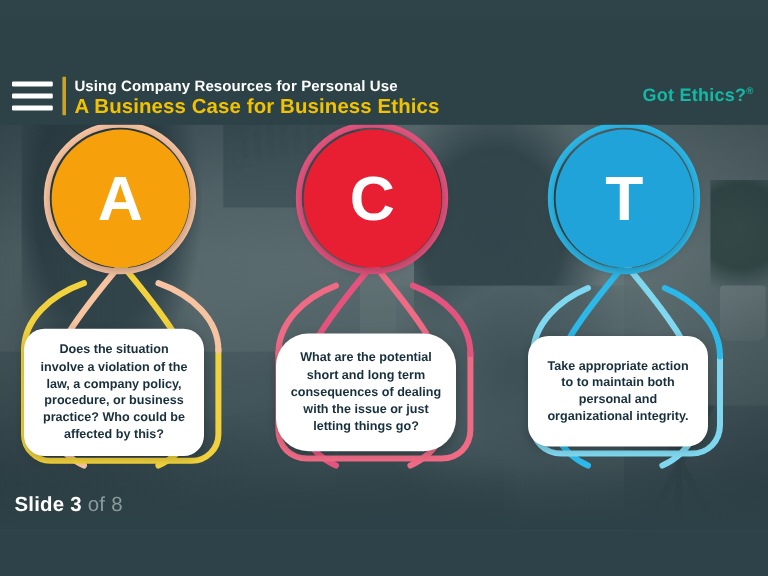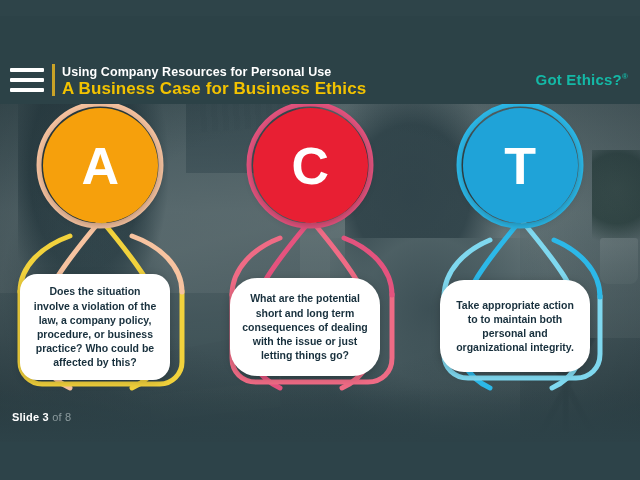--- a/index.html
+++ b/index.html
@@ -152,21 +152,21 @@
     background:linear-gradient(180deg,rgba(45,66,72,0) 0%,rgba(45,66,72,.9) 85%,#2d4248 100%);
   }
 
   
   #footer{
     position:absolute;left:0;top:442px;width:640px;height:38px;
     background:#2d4349;z-index:35;
   }
   #slide-counter{
     position:absolute;left:12px;top:411px;z-index:36;
-    font-size:11px;letter-spacing:.2px;white-space:nowrap;
+    font-size:17px;letter-spacing:.2px;white-space:nowrap;
   }
   #slide-counter .cur{color:#ffffff;font-weight:bold;}
   #slide-counter .tot{color:#8c9b9e;font-weight:normal;}
 
   
   .pin{
     position:absolute;top:96px;width:200px;height:310px;z-index:20;
   }
   .pin svg{position:absolute;left:0;top:0;}
   .circle{
@@ -195,21 +195,21 @@
 
   
   #pin-a{left:8px;}
   #pin-c{left:218px;}
   #pin-t{left:428px;}
 
   #pin-a .circle{background:#f6a00c;}
   #pin-c .circle{background:#e81f33;}
   #pin-t .circle{background:#1fa3d8;}
 
-  #pin-t .callout{top:184px;min-height:92px;border-radius:24px;}
+  #pin-t .callout{top:184px;min-height:92px;}
   #pin-c .callout{top:182px;min-height:98px;border-radius:27px;}
 </style>
 </head>
 <body>
 
 <div id="stage">
 
   <div id="photo">
     <div class="ph" id="ph-base"></div>
     <div class="ph" id="ph-wall"></div>

